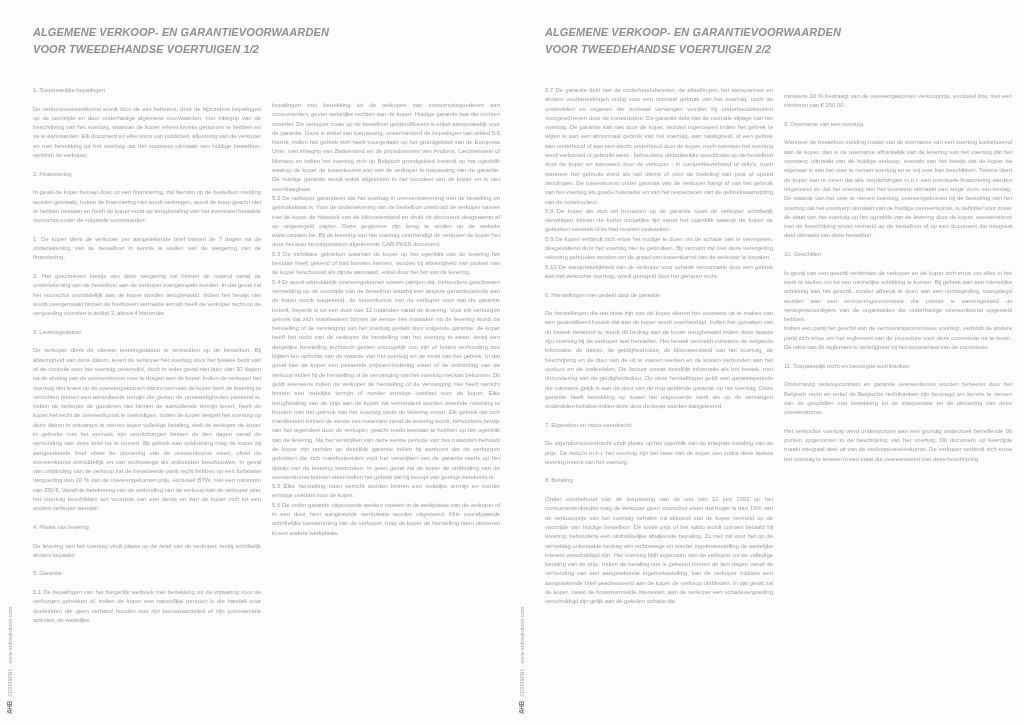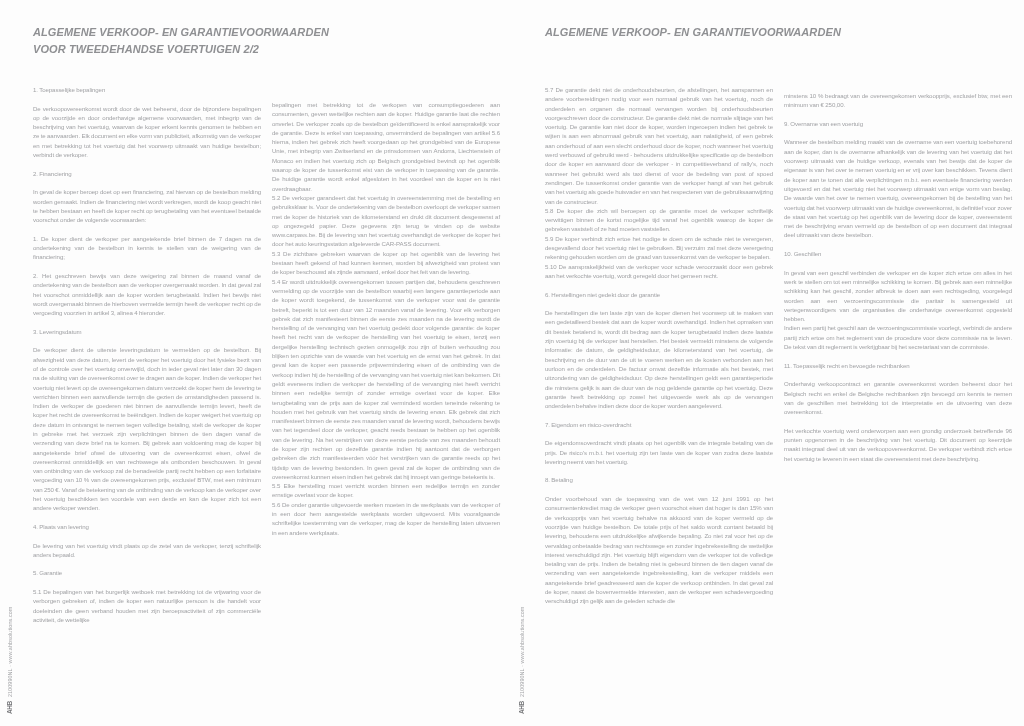--- a/index.html
+++ b/index.html
@@ -79,21 +79,21 @@
   }
 </style>
 </head>
 <body>
 
 <div class="sheet">
 
   <section class="page" data-page="0">
     <header class="page-title">
       <div>ALGEMENE VERKOOP- EN GARANTIEVOORWAARDEN</div>
-      <div>VOOR TWEEDEHANDSE VOERTUIGEN 2/2</div>
+      <div>VOOR TWEEDEHANDSE VOERTUIGEN 1/2</div>
     </header>
     <div class="cols">
       <div class="col col-a">
           <div class="block heading">1. Toepasselijke bepalingen</div>
           <div class="block para gap">De verkoopovereenkomst wordt door de wet beheerst, door de bijzondere bepalingen op de voorzijde en door onderhavige algemene voorwaarden, met inbegrip van de beschrijving van het voertuig, waarvan de koper erkent kennis genomen te hebben en ze te aanvaarden. Elk document en elke vorm van publiciteit, afkomstig van de verkoper en met betrekking tot het voertuig dat het voorwerp uitmaakt van huidige bestelbon; verbindt de verkoper.</div>
           <div class="block heading gap">2. Financiering</div>
           <div class="block para gap">In geval de koper beroep doet op een financiering, zal hiervan op de bestelbon melding worden gemaakt. Indien de financiering niet wordt verkregen, wordt de koop geacht niet te hebben bestaan en heeft de koper recht op terugbetaling van het eventueel betaalde voorschot onder de volgende voorwaarden:</div>
           <div class="block para gap">1. De koper dient de verkoper per aangetekende brief binnen de 7 dagen na de ondertekening van de bestelbon in kennis te stellen van de weigering van de financiering;</div>
           <div class="block para gap">2. Het geschreven bewijs van deze weigering zal binnen de maand vanaf de ondertekening van de bestelbon aan de verkoper overgemaakt worden. In dat geval zal het voorschot onmiddellijk aan de koper worden terugbetaald. Indien het bewijs niet wordt overgemaakt binnen de hierboven vermelde termijn heeft de verkoper recht op de vergoeding voorzien in artikel 3, alinea 4 hieronder.</div>
           <div class="block heading gap">3. Leveringsdatum</div>
@@ -114,20 +114,21 @@
     </div>
     <div class="sidebar">
       <span class="logo">AHB</span>
       <span class="code">2100990NL · www.ahbsolutions.com</span>
     </div>
   </section>
 
   <section class="page" data-page="1">
     <header class="page-title">
       <div>ALGEMENE VERKOOP- EN GARANTIEVOORWAARDEN</div>
+      <div>VOOR TWEEDEHANDSE VOERTUIGEN 2/2</div>
     </header>
     <div class="cols">
       <div class="col col-a">
           <div class="block para">5.7 De garantie dekt niet de onderhoudsbeurten, de afstellingen, het aanspannen en andere voorbereidingen nodig voor een normaal gebruik van het voertuig, noch de onderdelen en organen die normaal vervangen worden bij onderhoudsbeurten voorgeschreven door de constructeur. De garantie dekt niet de normale slijtage van het voertuig. De garantie kan niet door de koper, worden ingeroepen indien het gebrek te wijten is aan een abnormaal gebruik van het voertuig, aan nalatigheid, of een gebrek aan onderhoud of aan een slecht onderhoud door de koper, noch wanneer het voertuig werd verbouwd of gebruikt werd - behoudens uitdrukkelijke specificatie op de bestelbon door de koper en aanvaard door de verkoper - in competitieverband of rally's, noch wanneer het gebruikt werd als taxi dienst of voor de bedeling van post of spoed zendingen. De tussenkomst onder garantie van de verkoper hangt af van het gebruik van het voertuig als goede huisvader en van het respecteren van de gebruiksaanwijzing van de constructeur.</div>
           <div class="block para">5.8 De koper die zich wil beroepen op de garantie moet de verkoper schriftelijk verwittigen binnen de kortst mogelijke tijd vanaf het ogenblik waarop de koper de gebreken vaststelt of ze had moeten vaststellen.</div>
           <div class="block para">5.9 De koper verbindt zich ertoe het nodige te doen om de schade niet te verergeren, desgevallend door het voertuig niet te gebruiken. Bij verzuim zal met deze verergering rekening gehouden worden om de graad van tussenkomst van de verkoper te bepalen.</div>
           <div class="block para">5.10 De aansprakelijkheid van de verkoper voor schade veroorzaakt door een gebrek aan het verkochte voertuig, wordt geregeld door het gemeen recht.</div>
           <div class="block heading gap">6. Herstellingen niet gedekt door de garantie</div>
           <div class="block para gap">De herstellingen die ten laste zijn van de koper dienen het voorwerp uit te maken van een gedetailleerd bestek dat aan de koper wordt overhandigd. Indien het opmaken van dit bestek betalend is, wordt dit bedrag aan de koper terugbetaald indien deze laatste zijn voertuig bij de verkoper laat herstellen. Het bestek vermeldt minstens de volgende informatie: de datum, de geldigheidsduur, de kilometerstand van het voertuig, de beschrijving en de duur van de uit te voeren werken en de kosten verbonden aan het uurloon en de onderdelen. De factuur omvat dezelfde informatie als het bestek, met uitzondering van de geldigheidsduur. Op deze herstellingen geldt een garantieperiode die minstens gelijk is aan de duur van de nog geldende garantie op het voertuig. Deze garantie heeft betrekking op zowel het uitgevoerde werk als op de vervangen onderdelen behalve indien deze door de koper worden aangeleverd.</div>
           <div class="block heading gap">7. Eigendom en risico-overdracht</div>

